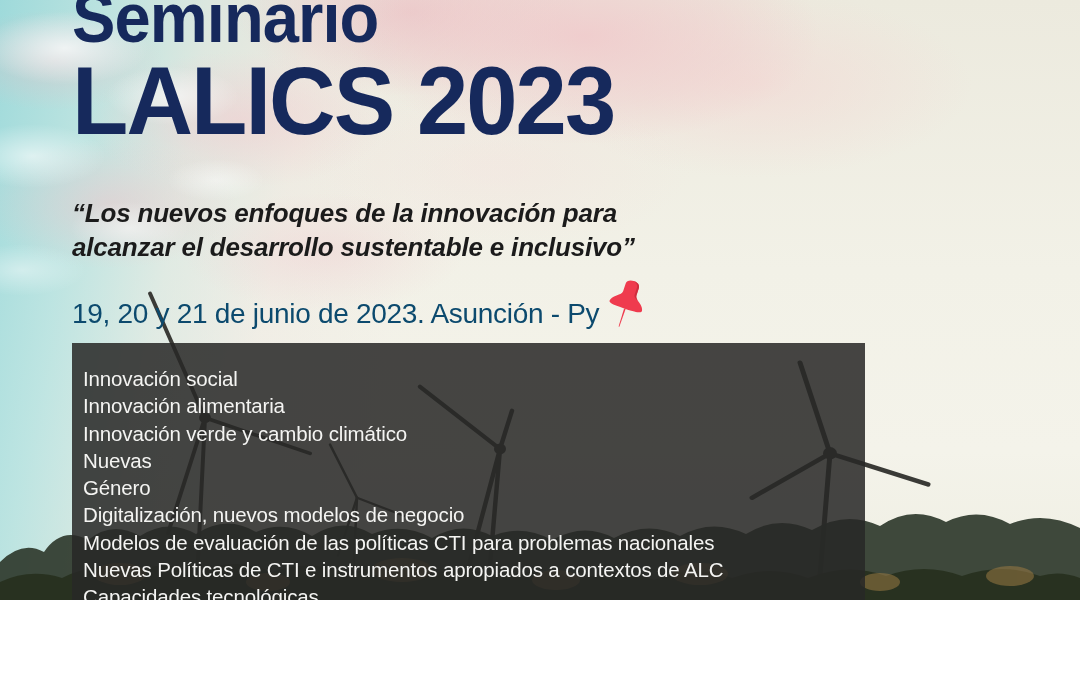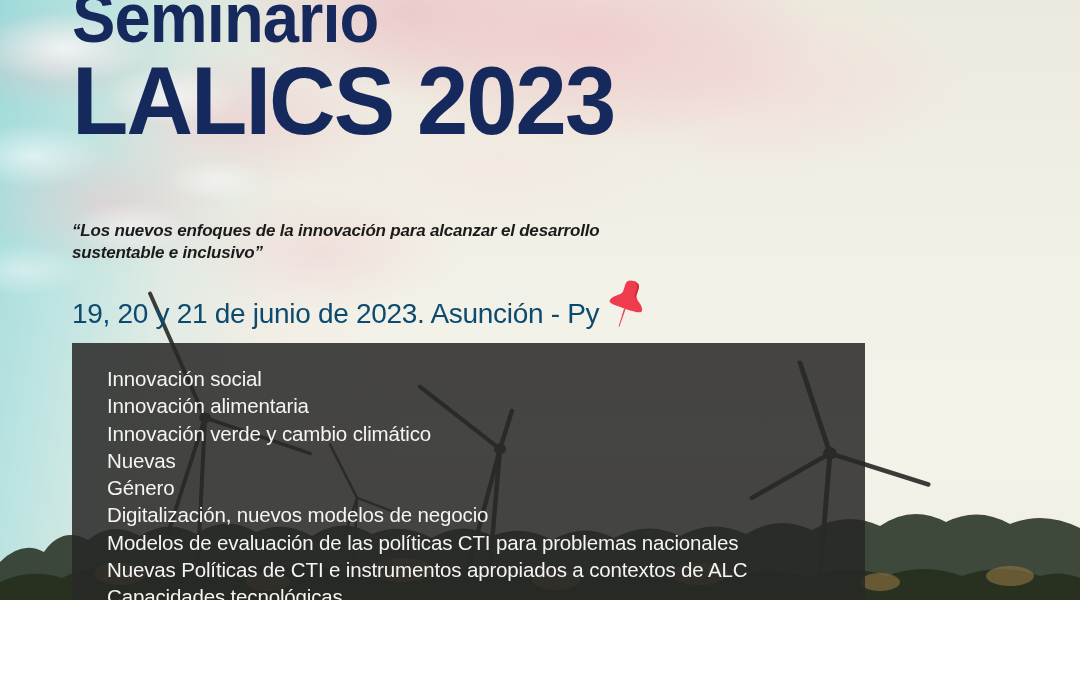--- a/index.html
+++ b/index.html
@@ -102,25 +102,24 @@
   
   .subtitle {
     position: absolute;
     left: 72px;
     top: 196px;
     z-index: 6;
     width: 610px;
     font-family: "Liberation Sans", sans-serif;
     font-style: italic;
     font-weight: bold;
-    font-size: 17px;
+    font-size: 26px;
     line-height: 1.32;
     letter-spacing: -0.2px;
     color: #1b1b1b;
-    margin-top: 24px;
   }
 
   
   .dateline-wrap {
     position: absolute;
     left: 72px;
     top: 298px;
     z-index: 7;
     display: flex;
     align-items: flex-start;
@@ -144,21 +143,21 @@
 
   
   .topics-panel {
     position: absolute;
     left: 72px;
     top: 343px;
     width: 793px;
     height: 332px;
     background: rgba(40,40,38,0.86);
     z-index: 5;
-    padding: 22px 0 0 35px;
+    padding: 22px 0 0 11px;
   }
 
   .topic-item {
     font-family: "Liberation Sans", sans-serif;
     font-size: 20.5px;
     line-height: 27.3px;
     letter-spacing: -0.15px;
     color: #f4f4f2;
     white-space: nowrap;
   }

